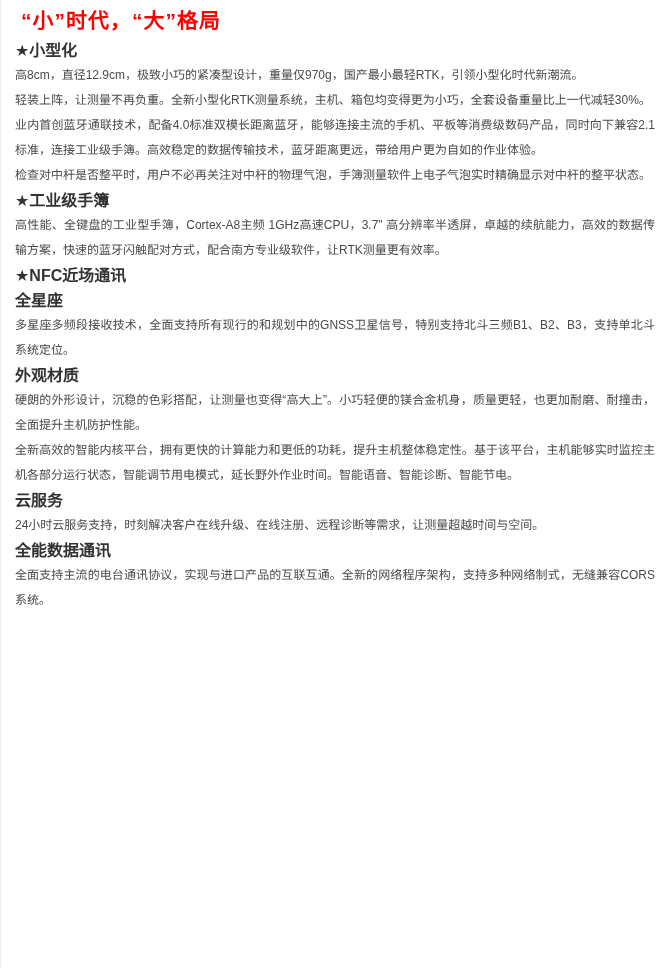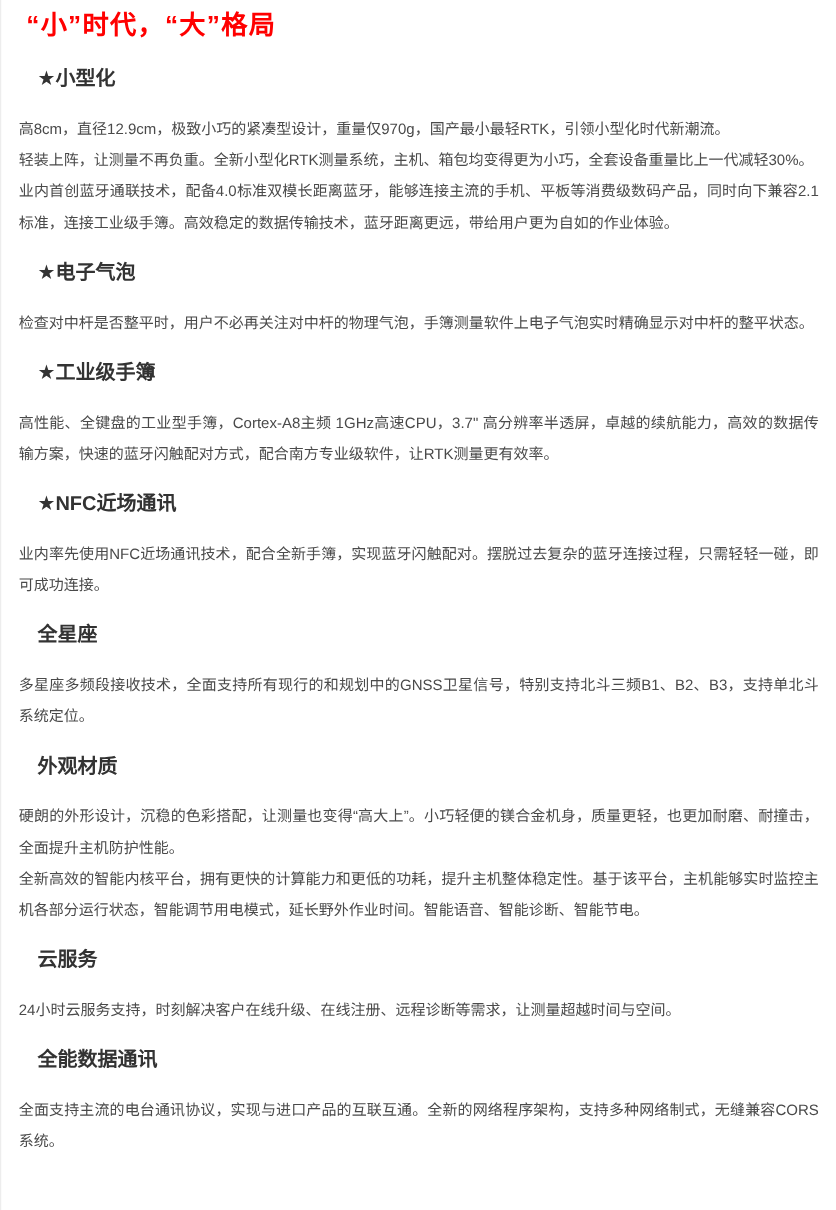--- a/index.html
+++ b/index.html
@@ -25,21 +25,21 @@
     color: #ff0000;
     line-height: 30px;
     margin: 0 0 2px 6px;
     letter-spacing: 1px;
   }
   .section-heading {
     font-size: 16px;
     font-weight: bold;
     color: #333333;
     line-height: 25px;
-    margin: 15px;
+    margin: 0;
   }
   .section-body {
     font-size: 12px;
     font-weight: normal;
     color: #4a4a4a;
     line-height: 25px;
     margin: 0;
     text-align: justify;
   }
 </style>
@@ -58,32 +58,30 @@
   <div class="section">
     <p class="section-body">轻装上阵，让测量不再负重。全新小型化RTK测量系统，主机、箱包均变得更为小巧，全套设备重量比上一代减轻30%。</p>
   </div>
 
   <div class="section">
     <p class="section-body">业内首创蓝牙通联技术，配备4.0标准双模长距离蓝牙，能够连接主流的手机、平板等消费级数码产品，同时向下兼容2.1标准，连接工业级手簿。高效稳定的数据传输技术，蓝牙距离更远，带给用户更为自如的作业体验。</p>
   </div>
 
 
   <div class="section">
-    <h2 class="section-heading">★电子气泡</h2>
     <p class="section-body">检查对中杆是否整平时，用户不必再关注对中杆的物理气泡，手簿测量软件上电子气泡实时精确显示对中杆的整平状态。</p>
   </div>
 
   <div class="section">
     <h2 class="section-heading">★工业级手簿</h2>
     <p class="section-body">高性能、全键盘的工业型手簿，Cortex-A8主频 1GHz高速CPU，3.7" 高分辨率半透屏，卓越的续航能力，高效的数据传输方案，快速的蓝牙闪触配对方式，配合南方专业级软件，让RTK测量更有效率。</p>
   </div>
 
   <div class="section">
     <h2 class="section-heading">★NFC近场通讯</h2>
-    <p class="section-body">业内率先使用NFC近场通讯技术，配合全新手簿，实现蓝牙闪触配对。摆脱过去复杂的蓝牙连接过程，只需轻轻一碰，即可成功连接。</p>
   </div>
 
   <div class="section">
     <h2 class="section-heading">全星座</h2>
     <p class="section-body">多星座多频段接收技术，全面支持所有现行的和规划中的GNSS卫星信号，特别支持北斗三频B1、B2、B3，支持单北斗系统定位。</p>
   </div>
 
   <div class="section">
     <h2 class="section-heading">外观材质</h2>
     <p class="section-body">硬朗的外形设计，沉稳的色彩搭配，让测量也变得“高大上”。小巧轻便的镁合金机身，质量更轻，也更加耐磨、耐撞击，全面提升主机防护性能。</p>

